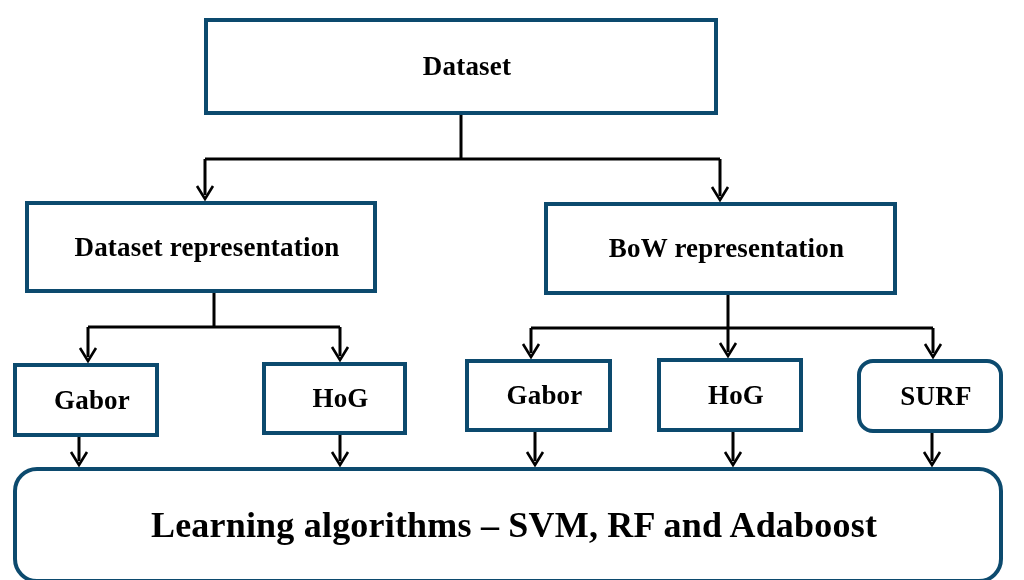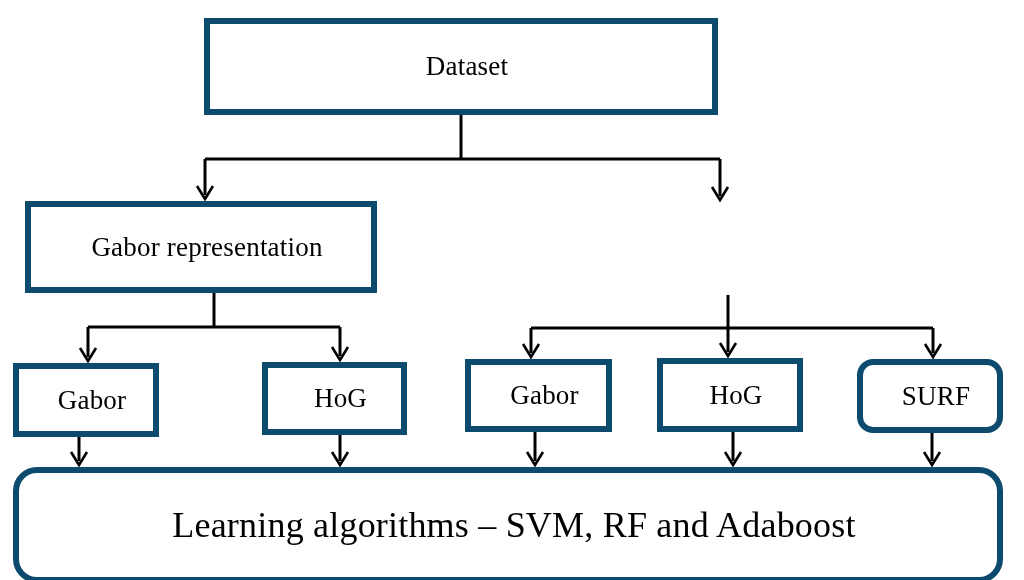--- a/index.html
+++ b/index.html
@@ -7,27 +7,27 @@
     position:relative;
     width:1024px; height:580px;
     background:#ffffff;
     font-family:"Liberation Serif", serif;
     color:#000;
     overflow:hidden;
   }
   .node {
     position:absolute;
     box-sizing:border-box;
-    border:6px solid #0c4a6e;
+    border:4px solid #0c4a6e;
     background:#ffffff;
     display:flex;
     align-items:center;
     justify-content:center;
     text-align:center;
-    font-weight:normal;
+    font-weight:bold;
     font-size:27px;
     letter-spacing:0.2px;
     padding-left:12px;
   }
   .node .label { display:block; }
   #node-dataset   { left:204px; top:18px;  width:514px; height:97px; }
   #node-global    { left:25px;  top:201px; width:352px; height:92px; }
   #node-bow       { left:544px; top:202px; width:353px; height:93px; }
   #node-gabor1    { left:13px;  top:363px; width:146px; height:74px; }
   #node-hog1      { left:262px; top:362px; width:145px; height:73px; }
@@ -78,23 +78,26 @@
       <path class="head" d="M725,452 L733,465 L741,452"></path>
       <path class="head" d="M924,452 L932,465 L940,452"></path>
     </g>
   </svg>
 
   <div class="node" id="node-dataset">
     <span class="label">Dataset</span>
   </div>
 
   <div class="node" id="node-global">
-    <span class="label">Gabor representation</span>
+    <span class="label">Dataset representation</span>
   </div>
 
+  <div class="node" id="node-bow">
+    <span class="label">BoW representation</span>
+  </div>
 
   <div class="node" id="node-gabor1">
     <span class="label">Gabor</span>
   </div>
 
   <div class="node" id="node-hog1">
     <span class="label">HoG</span>
   </div>
 
   <div class="node" id="node-gabor2">

